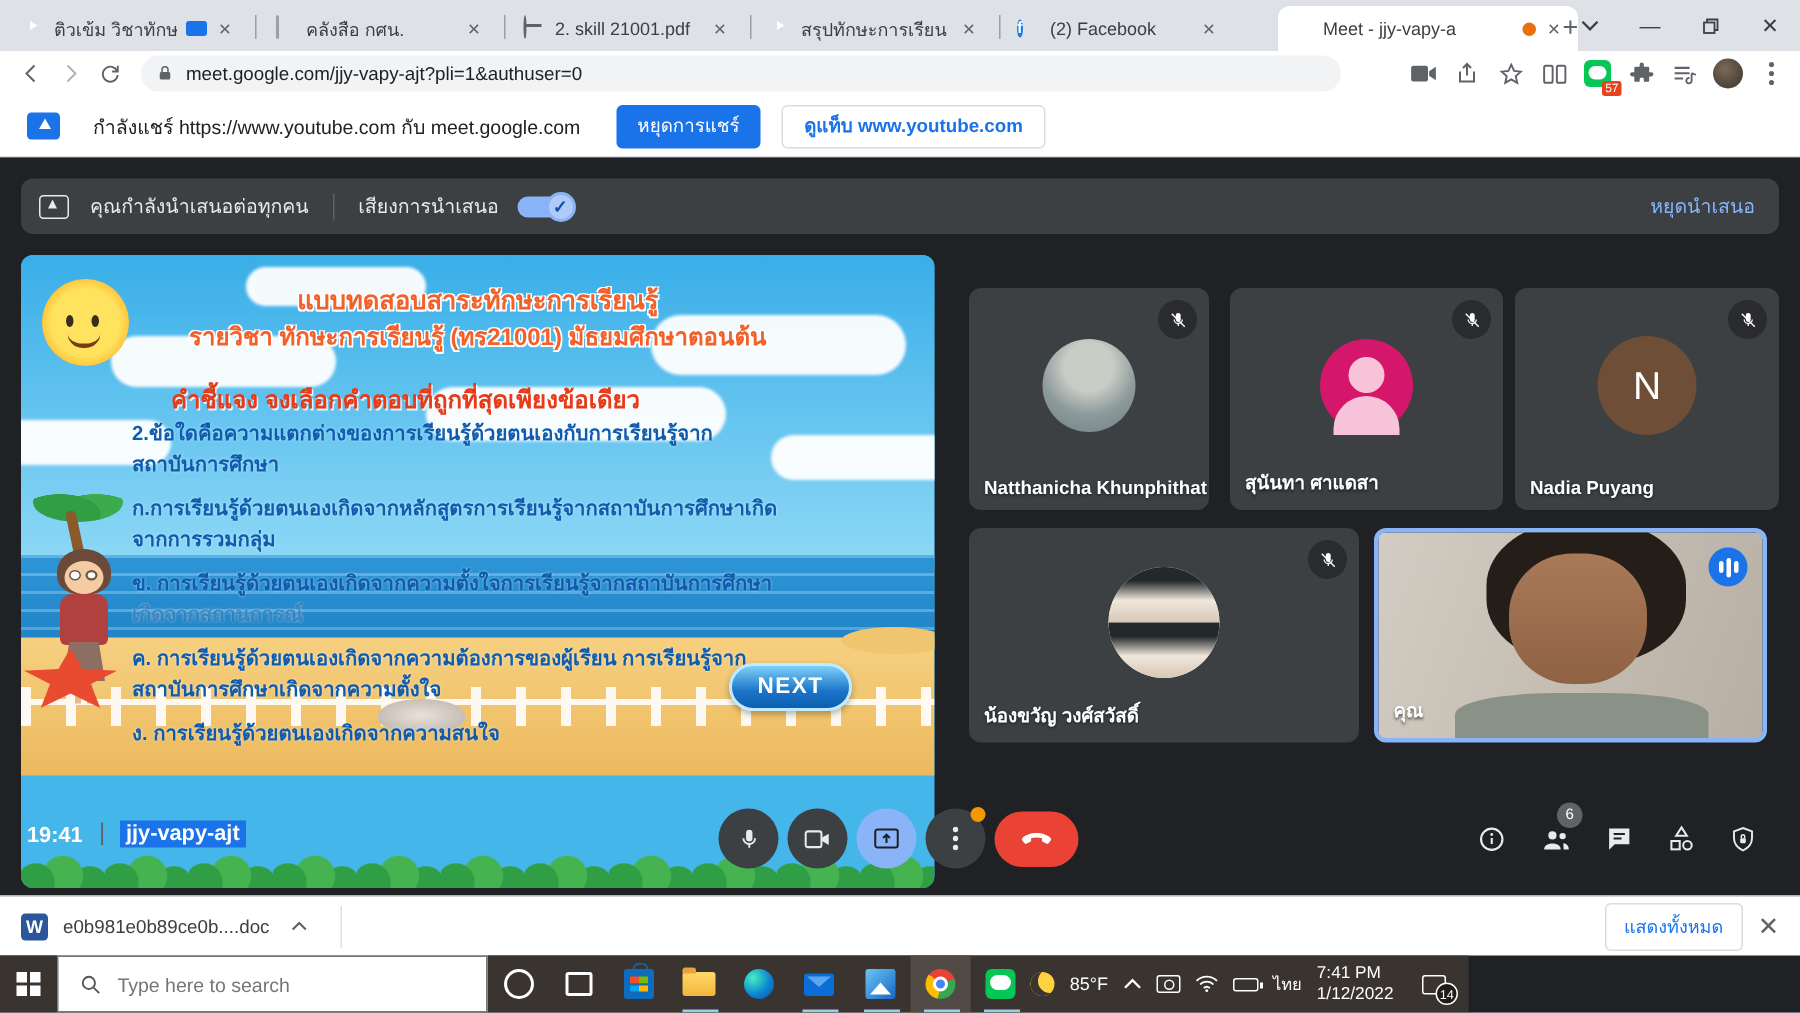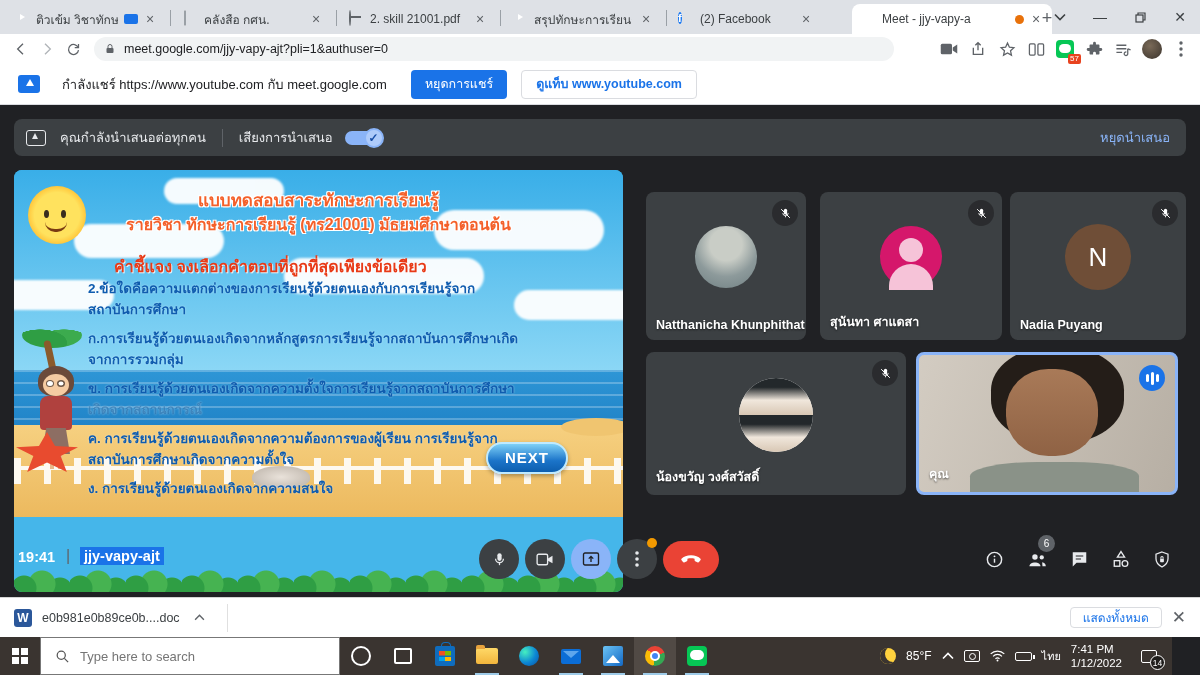--- a/index.html
+++ b/index.html
@@ -122,25 +122,25 @@
   .orange-dot { position:absolute; right:0px; top:-1px; width:10px; height:10px; background:#f29900; border-radius:50%; }
   .rbtn { position:absolute; top:10px; width:28px; height:28px; color:#e8eaed; display:flex; align-items:center; justify-content:center; cursor:pointer; }
   .pplbadge { position:absolute; right:-4px; top:-10px; width:17px; height:17px; background:#5f6368; color:#fff; border-radius:50%; font-size:10px; display:flex; align-items:center; justify-content:center; }
 
   
   .dlbar { position:absolute; left:0; top:597px; width:1200px; height:40px; background:#fff; border-top:1px solid #d5d5d5; display:flex; align-items:center; }
   .word-ic { width:18px; height:18px; background:#2b579a; border-radius:3px; color:#fff; font-size:12px; font-weight:bold; text-align:center; line-height:18px; margin-left:14px; }
   .dlname { font-size:12.5px; color:#3c4043; margin-left:10px; }
   .dl-chev { margin-left:14px; color:#5f6368; font-size:11px; }
   .dl-sep { width:1px; height:28px; background:#e0e0e0; margin-left:22px; }
-  .showall { margin-left:auto; border:1px solid #dadce0; border-radius:4px; background:#fff; color:#1a73e8; font-size:12px; height:21px; padding:0 12px; cursor:pointer; font-family:inherit; }
+  .showall { margin-left:auto; border:1px solid #dadce0; border-radius:4px; background:#fff; color:#1a73e8; font-size:12px; height:32px; padding:0 12px; cursor:pointer; font-family:inherit; }
   .dlclose { margin:0 14px 0 10px; color:#5f6368; font-size:17px; cursor:pointer; }
 
   
-  .taskbar { position:absolute; left:0; top:637px; width:1172px; height:38px; background:#3a3430; display:flex; align-items:center; color:#fff; }
+  .taskbar { position:absolute; left:0; top:637px; width:979px; height:38px; background:#3a3430; display:flex; align-items:center; color:#fff; }
   .startbtn { width:40px; height:38px; display:flex; align-items:center; justify-content:center; }
   .winlogo { width:16px; height:16px; display:grid; grid-template-columns:7px 7px; grid-template-rows:7px 7px; gap:2px; }
   .winlogo i { background:#fff; }
   .searchbox { width:300px; height:38px; background:#fff; border:1px solid #777; display:flex; align-items:center; }
   .searchbox input { border:none; outline:none; font-size:13px; color:#444; width:240px; font-family:inherit; background:transparent; }
   .tb-ic { width:42px; height:38px; display:flex; align-items:center; justify-content:center; position:relative; }
   .tb-ic.open:after { content:""; position:absolute; left:9px; bottom:0; width:24px; height:2px; background:#9ecbe8; }
   .tb-ic.active { background:#514a45; }
   .cortana { width:20px; height:20px; border:2px solid #fff; border-radius:50%; }
   .taskview { width:18px; height:16px; border:2px solid #fff; border-radius:2px; position:relative; background:transparent; }

